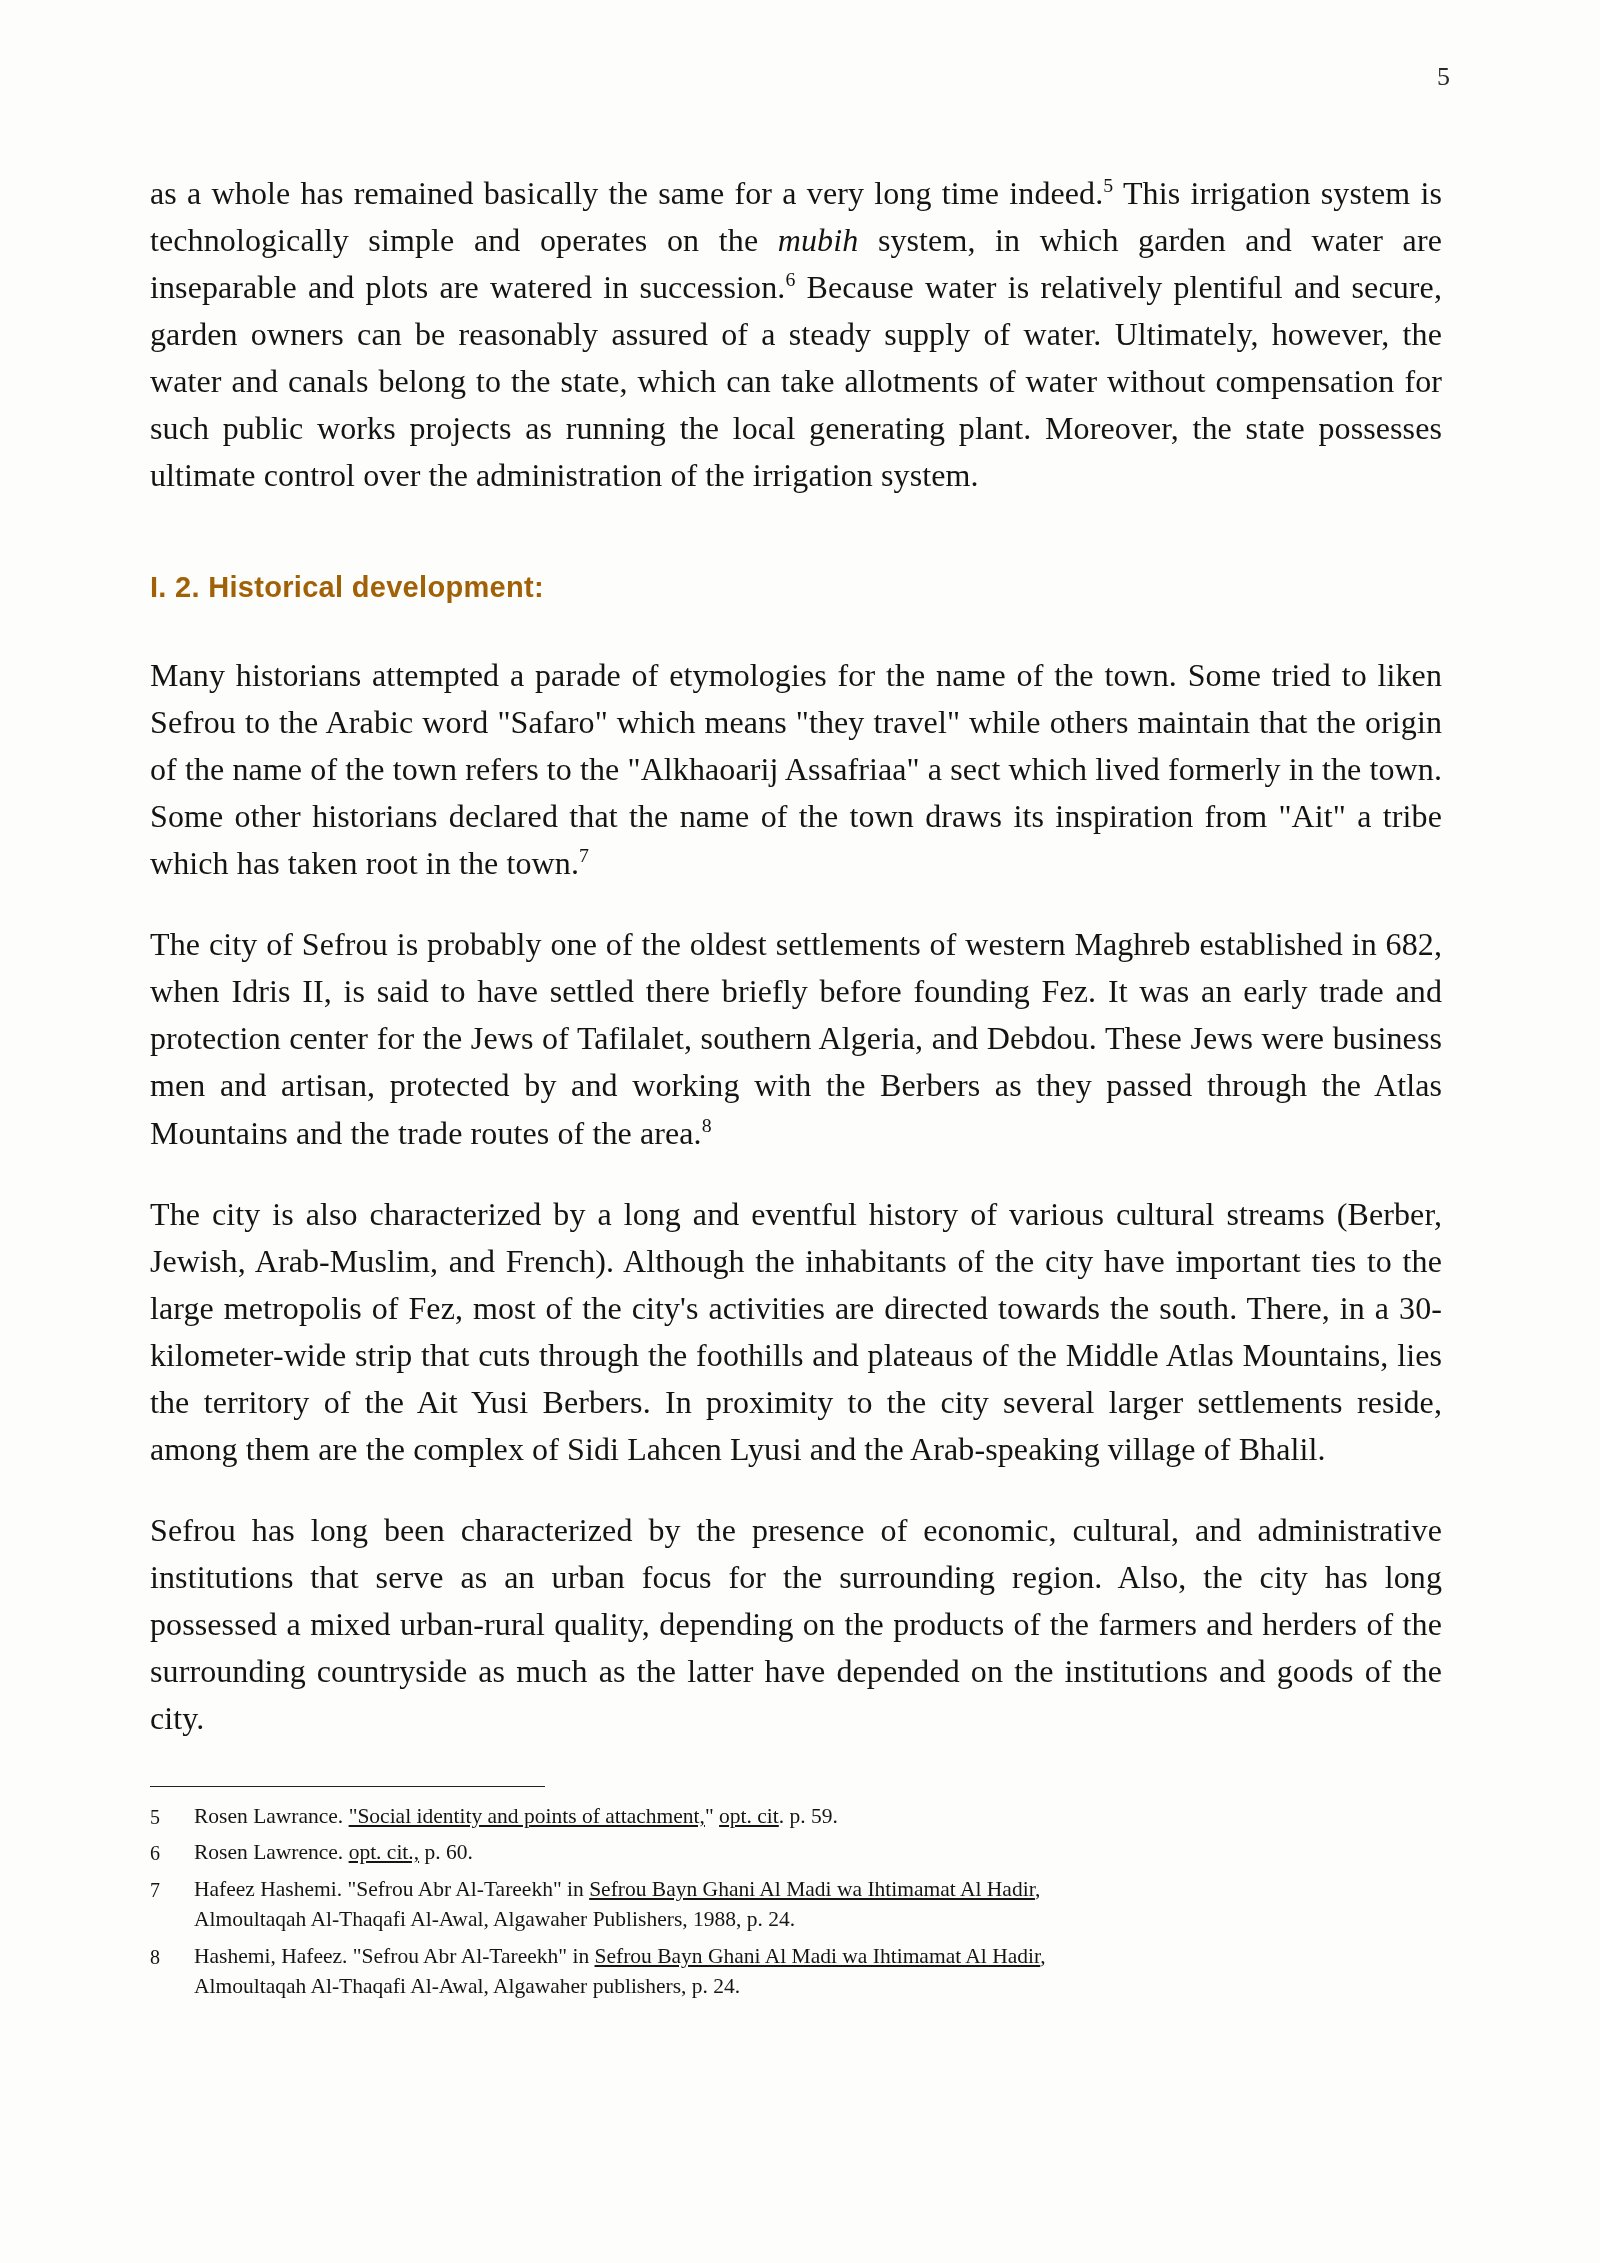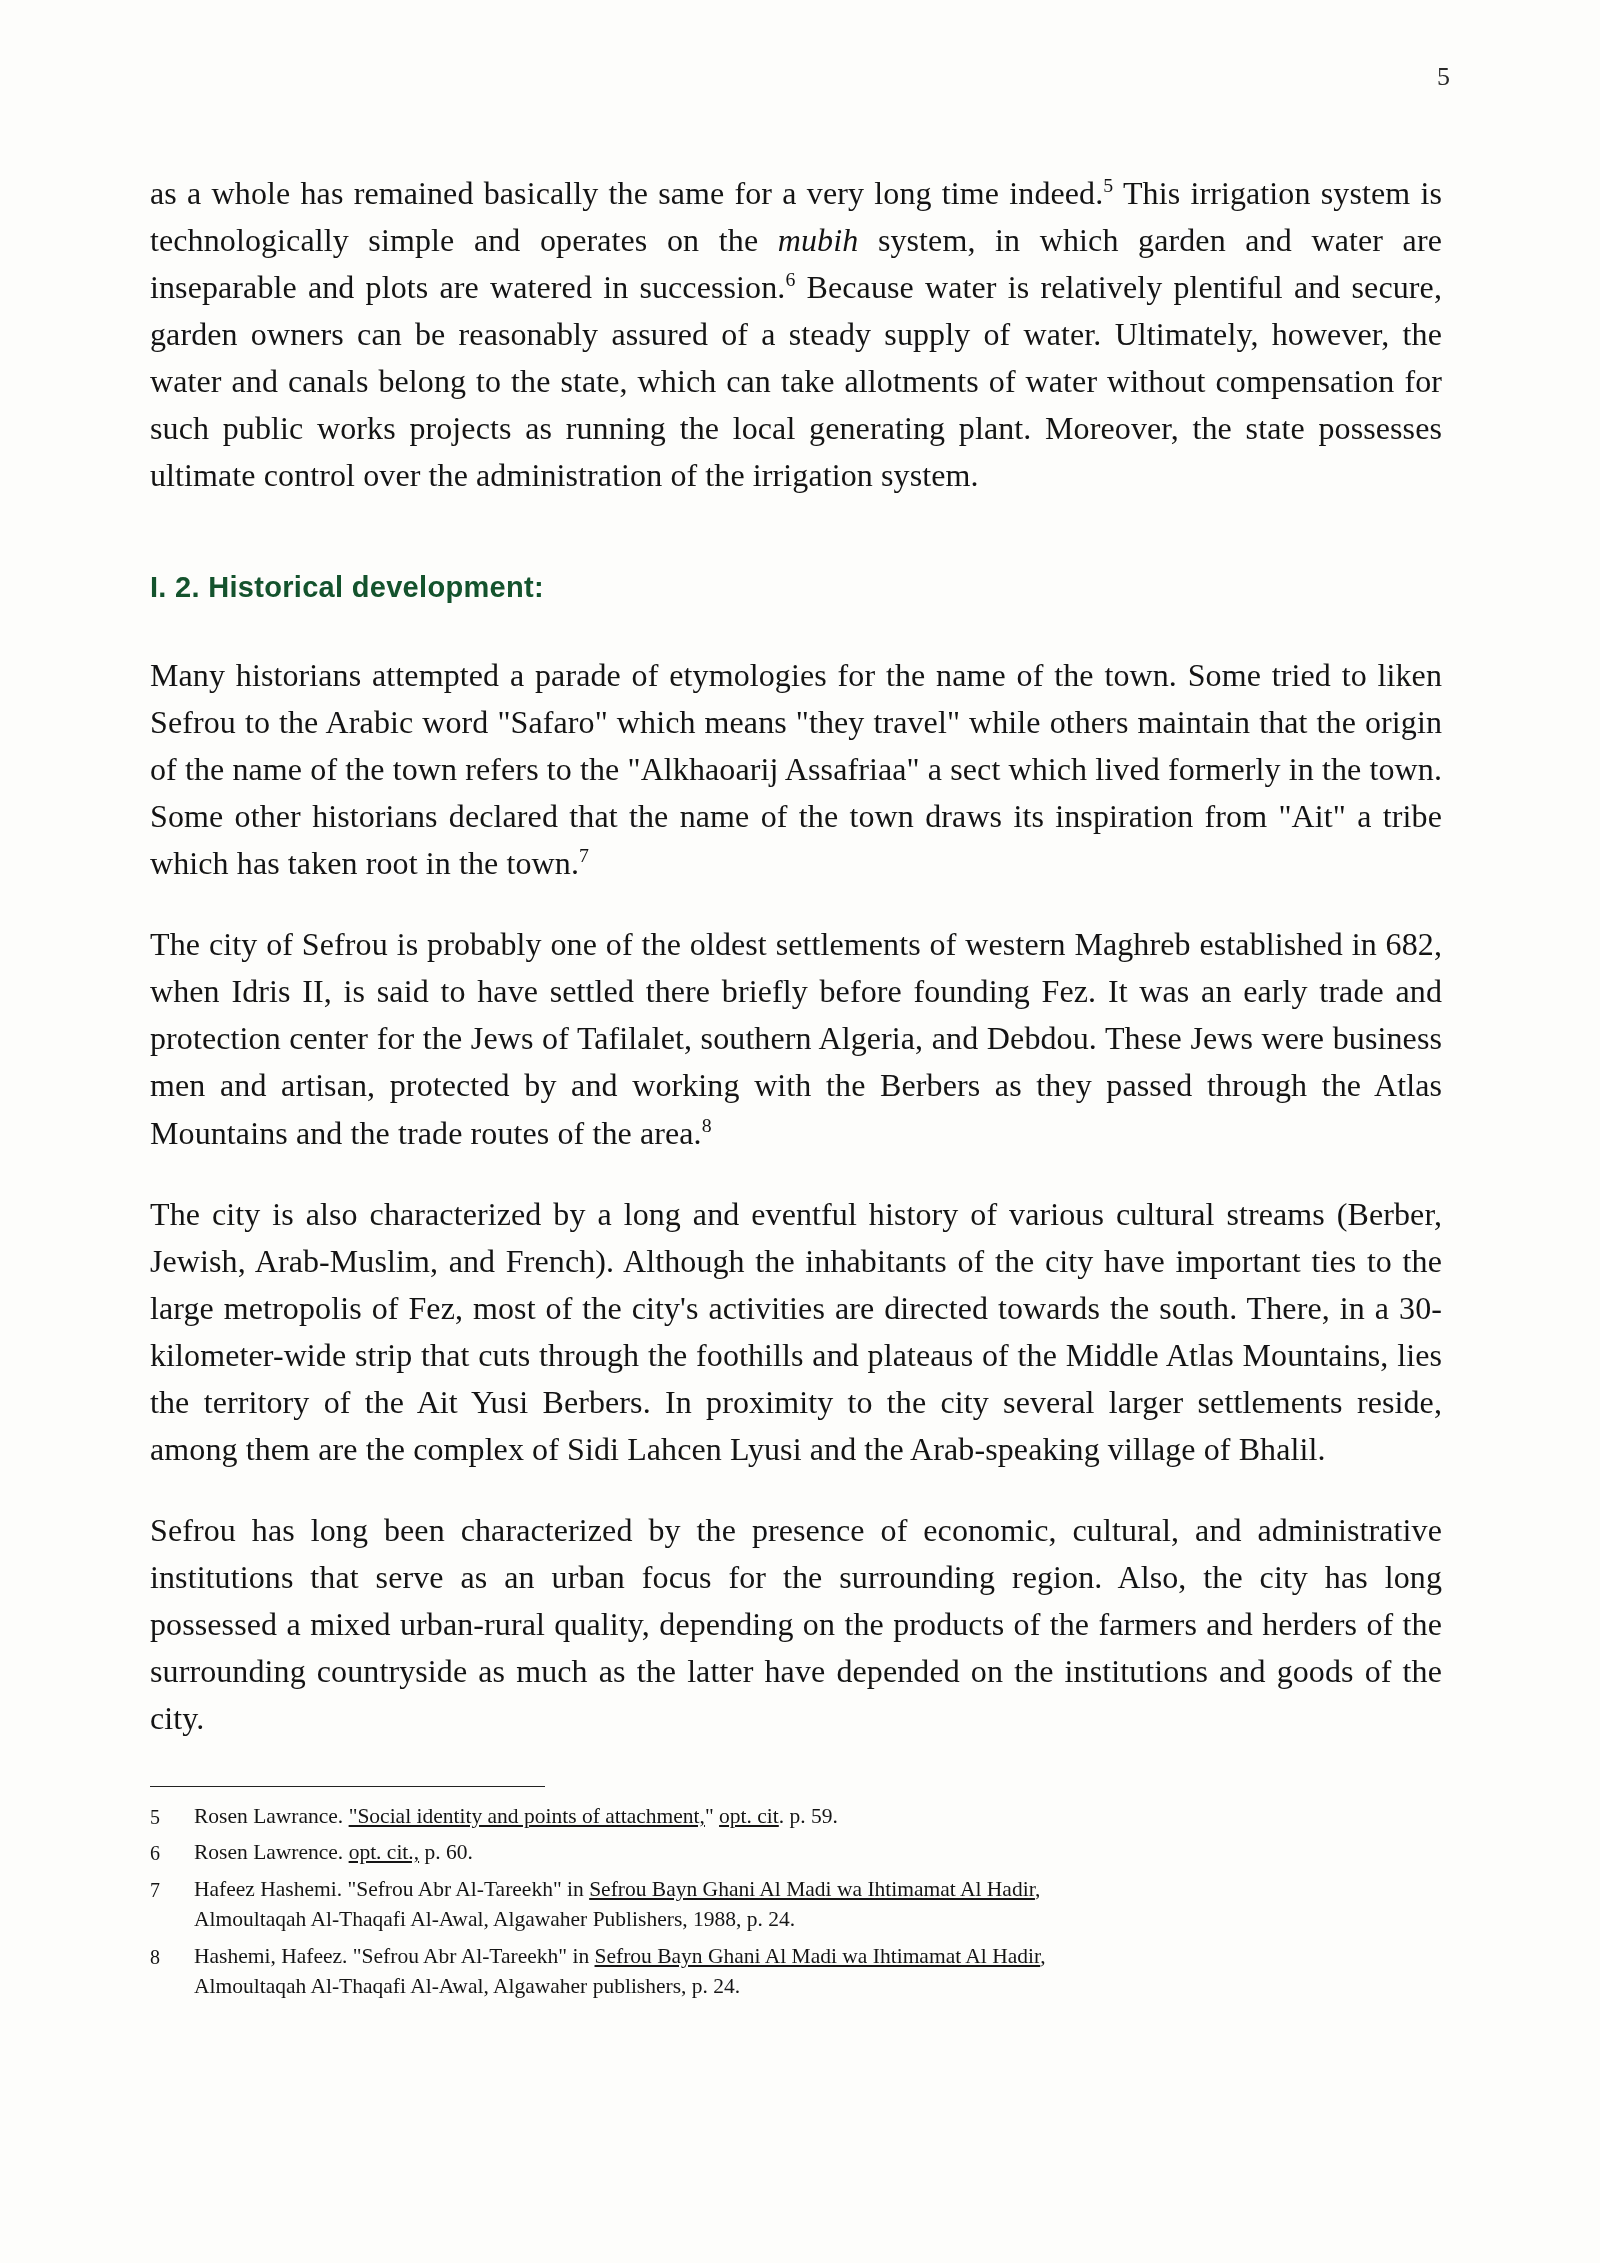--- a/index.html
+++ b/index.html
@@ -40,21 +40,21 @@
     margin: 0 8px 34px 0;
     letter-spacing: 0.1px;
     color: #141414;
   }
   .section-heading {
     font-family: "Liberation Sans", sans-serif;
     font-weight: bold;
     font-size: 29px;
     letter-spacing: 0.3px;
     margin: 72px 0 48px 0;
-    color: #14532d;
+    color: #a16207;
   }
   .italic { font-style: italic; }
   sup {
     font-size: 0.62em;
     vertical-align: super;
     line-height: 0;
   }
   .footnote-area {
     margin-top: 44px;
   }

